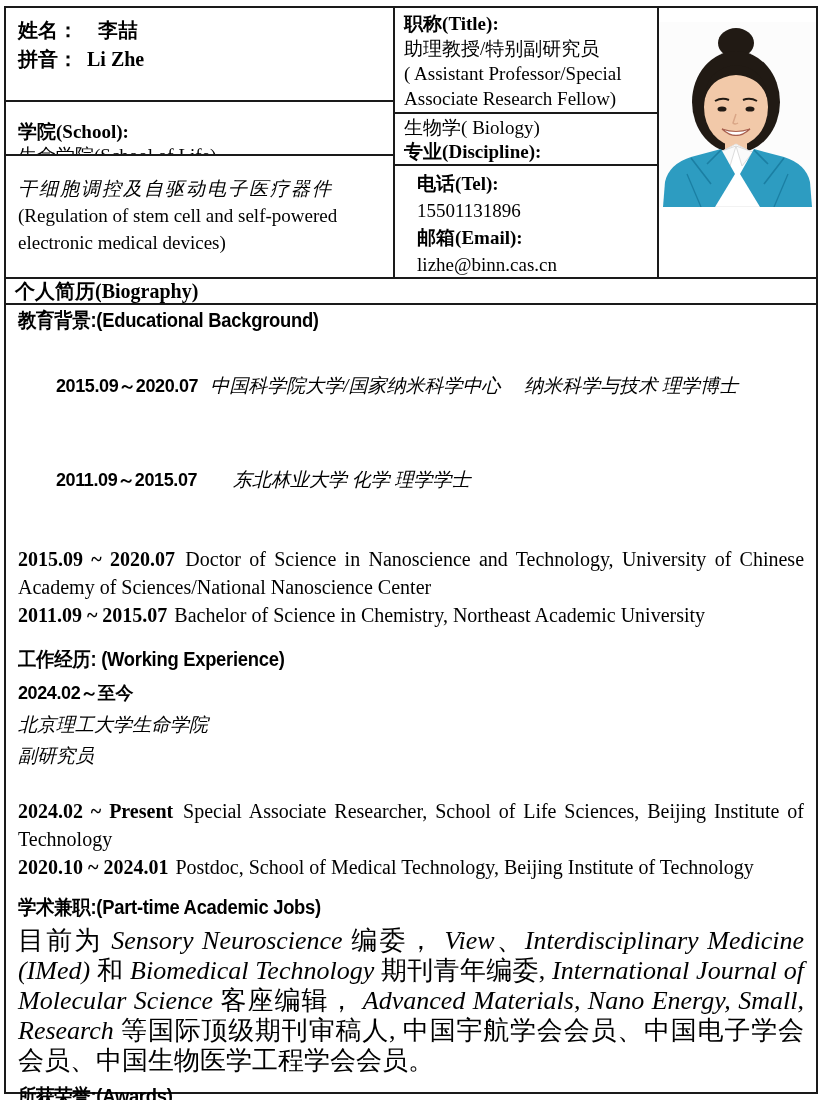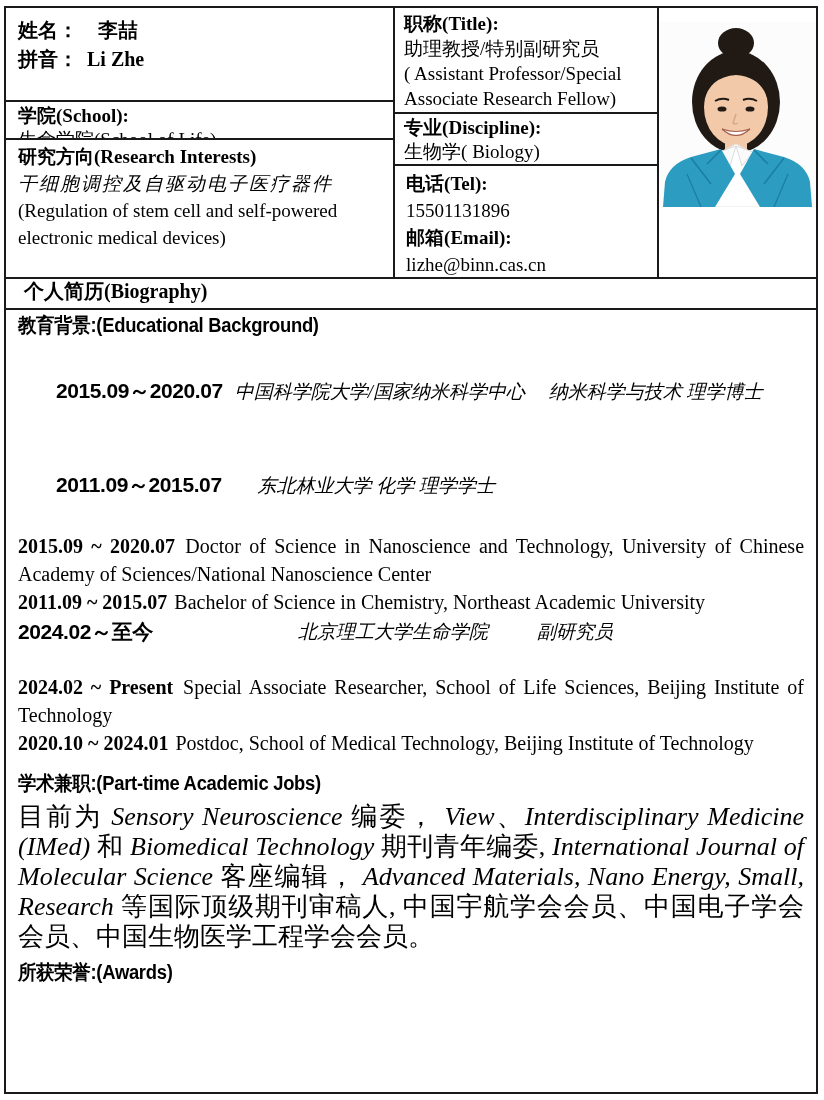--- a/index.html
+++ b/index.html
@@ -15,21 +15,21 @@
   }
   .table {
     position: absolute; left: 4px; top: 6px;
     width: 814px; height: 1088px;
     border: 2px solid var(--border, #1a1a1a);
     display: flex; flex-direction: column;
     background: #fff;
   }
   .top { display: flex; height: 271px; border-bottom: 2px solid var(--border); }
   .col { display: flex; flex-direction: column; }
-  .col-left  { width: 401px; border-right: 2px solid var(--border); }
+  .col-left  { width: 401px; border-right: 2px solid var(--border); gap: 16px; }
   .col-mid   { width: 272px; border-right: 2px solid var(--border); }
   .col-photo { flex: 1; align-items: center; }
   .cell { overflow: hidden; }
   .b { font-weight: 700; }
   .line { line-height: 27px; }
   .kai { font-style: italic; }
 
   .c-name { height: 94px; border-bottom: 2px solid var(--border); padding: 8px 12px 0; }
   .c-name .line { font-size: 20px; line-height: 29px; }
   .name-gap { margin-left: 20px; }
@@ -38,53 +38,53 @@
   .c-school { height: 38px; border-bottom: 2px solid var(--border); padding: 2px 12px 0; }
   .c-school .line { line-height: 24px; }
   .c-research { flex: 1; padding: 3px 12px 0; }
   .c-research .line { line-height: 27px; }
   .c-research .kai { letter-spacing: 2px; }
 
   .c-title { height: 106px; border-bottom: 2px solid var(--border); padding: 3px 9px 0; }
   .c-title .line { line-height: 25px; }
   .c-discipline { height: 52px; border-bottom: 2px solid var(--border); padding: 2px 9px 0; }
   .c-discipline .line { line-height: 24px; }
-  .c-contact { flex: 1; padding: 4px 11px 0; }
+  .c-contact { flex: 1; padding: 4px 22px 0; }
   .c-contact .line { line-height: 27px; }
 
   .photo-wrap { margin-top: 14px; width: 157px; height: 185px; }
 
-  .bio-header { height: 31px; border-bottom: 2px solid var(--border); padding: 0 18px; font-size: 20px; line-height: 24px; font-weight: 700; }
+  .bio-header { height: 45px; border-bottom: 2px solid var(--border); padding: 0 9px; font-size: 20px; line-height: 24px; font-weight: 700; }
   .bio-body { flex: 1; padding: 3px 12px 12px; }
 
   .sec-heading {
     display: inline-block;
     font-family: "Liberation Sans", "DejaVu Sans", sans-serif;
     font-weight: 700; font-size: 20px; line-height: 25px;
     letter-spacing: -0.3px;
     transform: scaleX(0.92); transform-origin: left center;
     margin-bottom: 6px;
   }
   .heading-row { line-height: 25px; }
   .period {
     font-family: "Liberation Sans", "DejaVu Sans", sans-serif;
-    font-weight: 700; font-size: 21px; letter-spacing: -0.4px;
+    font-weight: 700; font-size: 18px; letter-spacing: -0.4px;
     margin-right: 12px;
   }
   .cn-line { line-height: 31px; white-space: pre-wrap; }
   .cn-line + .cn-line { margin-top: 0; }
   .en-para { font-size: 20px; line-height: 28px; text-align: justify; }
   .en-para .period { font-family: "Liberation Serif", "DejaVu Serif", serif; font-size: 20px; letter-spacing: 0; margin-right: 2px; }
-  .work-line { display: flex; line-height: 31px; margin-bottom: 4px; }
+  .work-line { display: flex; line-height: 31px; margin-bottom: 4px; flex-direction: column; }
   .wp { width: 268px; flex: none; }
   .worg { width: 239px; flex: none; }
   .pt-para { font-size: 26px; line-height: 30px; text-align: justify; }
   .pt-para .it { font-style: italic; }
   .gap-sm { margin-top: 14px; }
-  .gap-md { }
+  .gap-md { margin-top: 18px; }
   .gap-lg { margin-top: 26px; }
   .mt-awards { margin-top: 8px; }
 </style>
 </head>
 <body>
 
 <div class="page">
   <div class="table">
 
     <div class="top">
@@ -96,37 +96,36 @@
           </div>
           <div class="line">
             <span class="b">拼音：</span><span class="b pinyin-gap">Li Zhe</span>
           </div>
         </div>
         <div class="cell c-school">
           <div class="line b">学院(School):</div>
           <div class="line">生命学院(School of Life)</div>
         </div>
         <div class="cell c-research">
-          <div class="line b">研究方向(Research Interests)</div>
           <div class="line kai">干细胞调控及自驱动电子医疗器件</div>
           <div class="line">(Regulation of stem cell and self-powered</div>
           <div class="line">electronic medical devices)</div>
         </div>
       </div>
 
       <div class="col col-mid">
         <div class="cell c-title">
           <div class="line b">职称(Title):</div>
           <div class="line">助理教授/特别副研究员</div>
           <div class="line">( Assistant Professor/Special</div>
           <div class="line">Associate Research Fellow)</div>
         </div>
         <div class="cell c-discipline">
+          <div class="line">生物学( Biology)</div>
           <div class="line b">专业(Discipline):</div>
-          <div class="line">生物学( Biology)</div>
         </div>
         <div class="cell c-contact">
           <div class="line b">电话(Tel):</div>
           <div class="line">15501131896</div>
           <div class="line b">邮箱(Email):</div>
           <div class="line">lizhe@binn.cas.cn</div>
         </div>
       </div>
 
       <div class="col col-photo">
@@ -185,20 +184,23 @@
       <div class="cn-line">
         <span class="period">2011.09～2015.07</span><span class="kai">　 东北林业大学 化学 理学学士</span>
       </div>
       <p class="en-para gap-md">
         <span class="period b">2015.09 ~ 2020.07</span> <span>Doctor of Science in Nanoscience and Technology, University of Chinese Academy of Sciences/National Nanoscience Center</span>
       </p>
       <p class="en-para">
         <span class="period b">2011.09 ~ 2015.07</span> <span>  Bachelor of Science in Chemistry, Northeast Academic University</span>
       </p>
 
+      <div class="heading-row gap-md">
+        <span class="sec-heading">工作经历: (Working Experience)</span>
+      </div>
       <div class="work-line">
         <span class="period wp">2024.02～至今</span>
           <span class="kai worg">北京理工大学生命学院</span>
           <span class="kai">副研究员</span>
       </div>
       <p class="en-para gap-lg">
         <span class="period b">2024.02 ~ Present</span> <span>Special Associate Researcher, School of Life Sciences, Beijing Institute of Technology</span>
       </p>
       <p class="en-para">
         <span class="period b">2020.10 ~ 2024.01</span> <span>Postdoc, School of Medical Technology, Beijing Institute of Technology</span>

